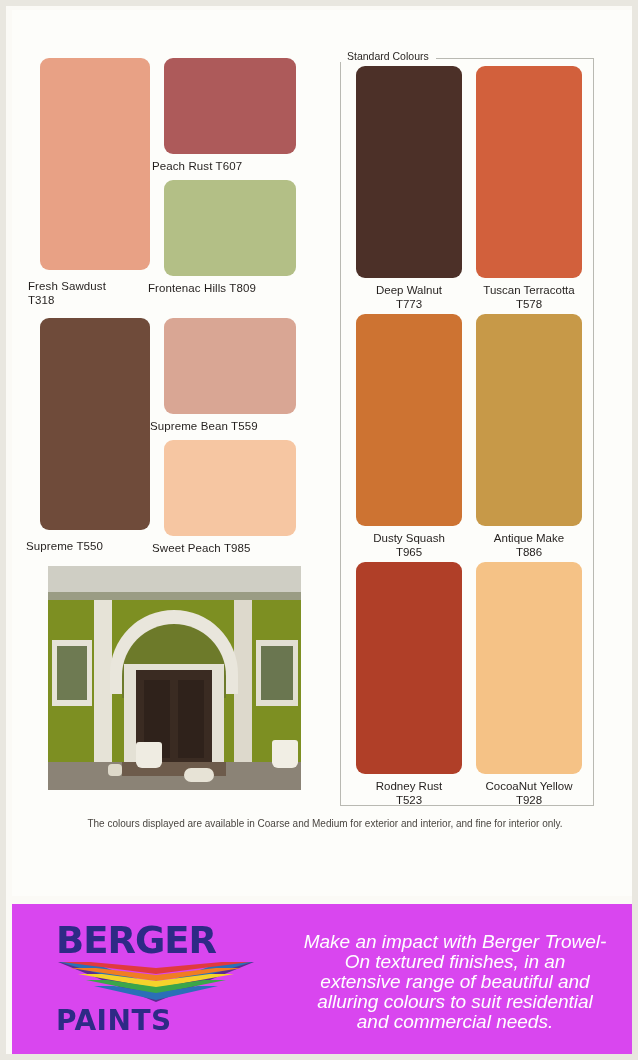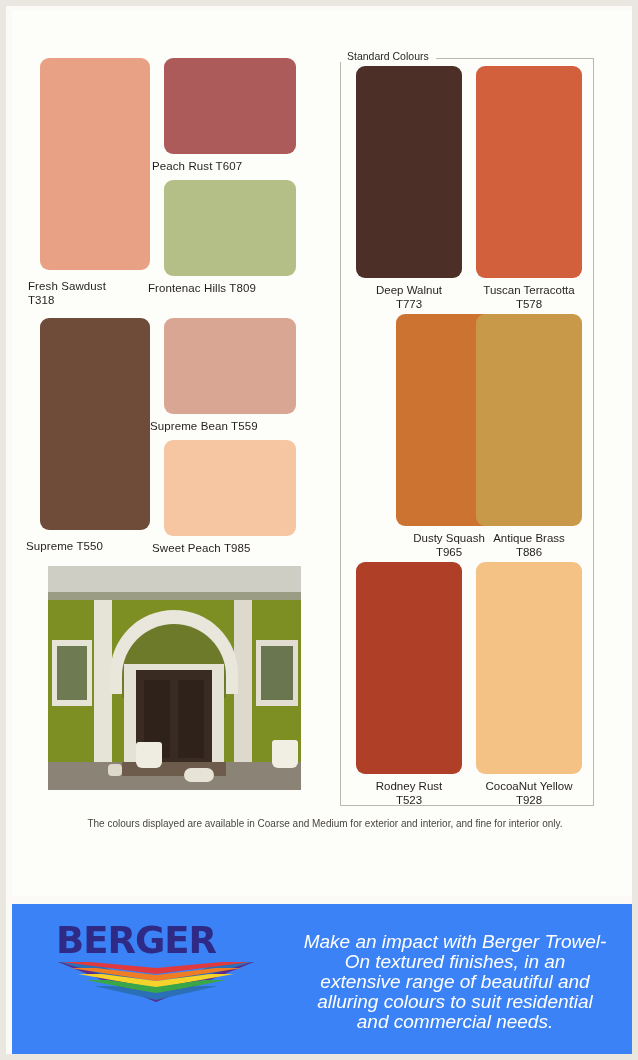--- a/index.html
+++ b/index.html
@@ -284,31 +284,31 @@
     </div>
   </div>
   <div class="std-cell" style="left:470px; top:60px;">
     <div class="std-sw" style="background:#d2603c;"></div>
     <div class="std-cap">
       <span>Tuscan Terracotta</span><br>
       <span>T578</span>
     </div>
   </div>
 
-  <div class="std-cell" style="left:350px; top:308px;margin-left:40px;">
+  <div class="std-cell" style="left:350px; top:308px;">
     <div class="std-sw" style="background:#cd7332;"></div>
     <div class="std-cap">
       <span>Dusty Squash</span><br>
       <span>T965</span>
     </div>
   </div>
   <div class="std-cell" style="left:470px; top:308px;">
     <div class="std-sw" style="background:#c79948;"></div>
     <div class="std-cap">
-      <span>Antique Brass</span><br>
+      <span>Antique Make</span><br>
       <span>T886</span>
     </div>
   </div>
 
   <div class="std-cell" style="left:350px; top:556px;">
     <div class="std-sw" style="background:#b03f28;"></div>
     <div class="std-cap">
       <span>Rodney Rust</span><br>
       <span>T523</span>
     </div>
@@ -316,35 +316,36 @@
   <div class="std-cell" style="left:470px; top:556px;">
     <div class="std-sw" style="background:#f5c286;"></div>
     <div class="std-cap">
       <span>CocoaNut Yellow</span><br>
       <span>T928</span>
     </div>
   </div>
 
   <div id="disclaimer">The colours displayed are available in Coarse and Medium for exterior and interior, and fine for interior only.</div>
 
-  <div id="footer" style="background: #3b82f6;">
+  <div id="footer" style="background: #d946ef;">
     <div id="logo">
       <div id="logo-word" style="color: rgb(46, 42, 134);">BERGER</div>
       <div id="rainbow">
         <svg width="200" height="40" viewBox="0 0 200 40" aria-hidden="true">
           <g>
             <polygon points="2,0 32,0 100,34 168,0 198,0 100,40" fill="#5b2d8e"></polygon>
             <polygon points="2,0 32,0 100,28 168,0 198,0 100,34" fill="#2b6fb8" transform="translate(0,-0.5) scale(1,0.86)"></polygon>
           </g>
           <g>
             <polygon points="6,0 34,0 100,6 166,0 194,0 100,12 6,0" fill="#e03a3e"></polygon>
             <polygon points="14,6 40,6 100,13 160,6 186,6 100,19" fill="#f07d23"></polygon>
             <polygon points="22,12 46,12 100,19 154,12 178,12 100,26" fill="#f5d32b"></polygon>
             <polygon points="30,18 52,18 100,25 148,18 170,18 100,32" fill="#3aa64a"></polygon>
             <polygon points="38,24 58,24 100,31 142,24 162,24 100,38" fill="#2b6fb8"></polygon>
           </g>
         </svg>
       </div>
+      <div id="logo-word2" style="color: rgb(46, 42, 134);">PAINTS</div>
     </div>
 
     <div id="footer-text">Make an impact with Berger Trowel-On textured finishes, in an extensive range of beautiful and alluring colours to suit residential and commercial needs.</div>
   </div>
 </div>
 
 </body></html>

